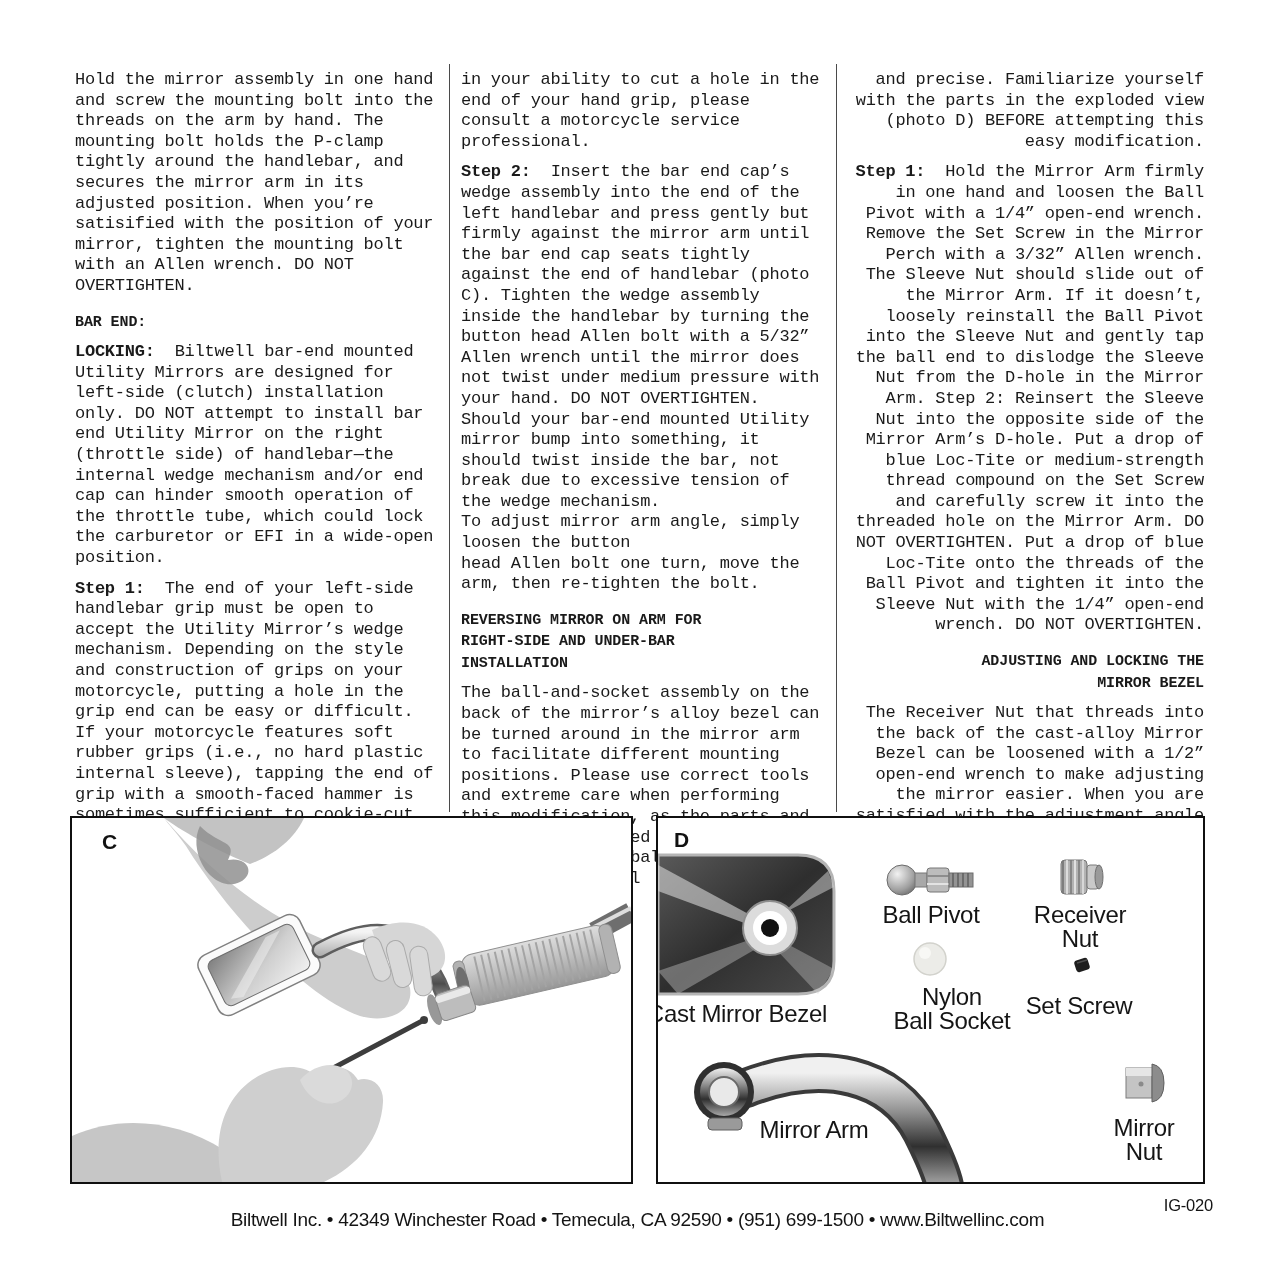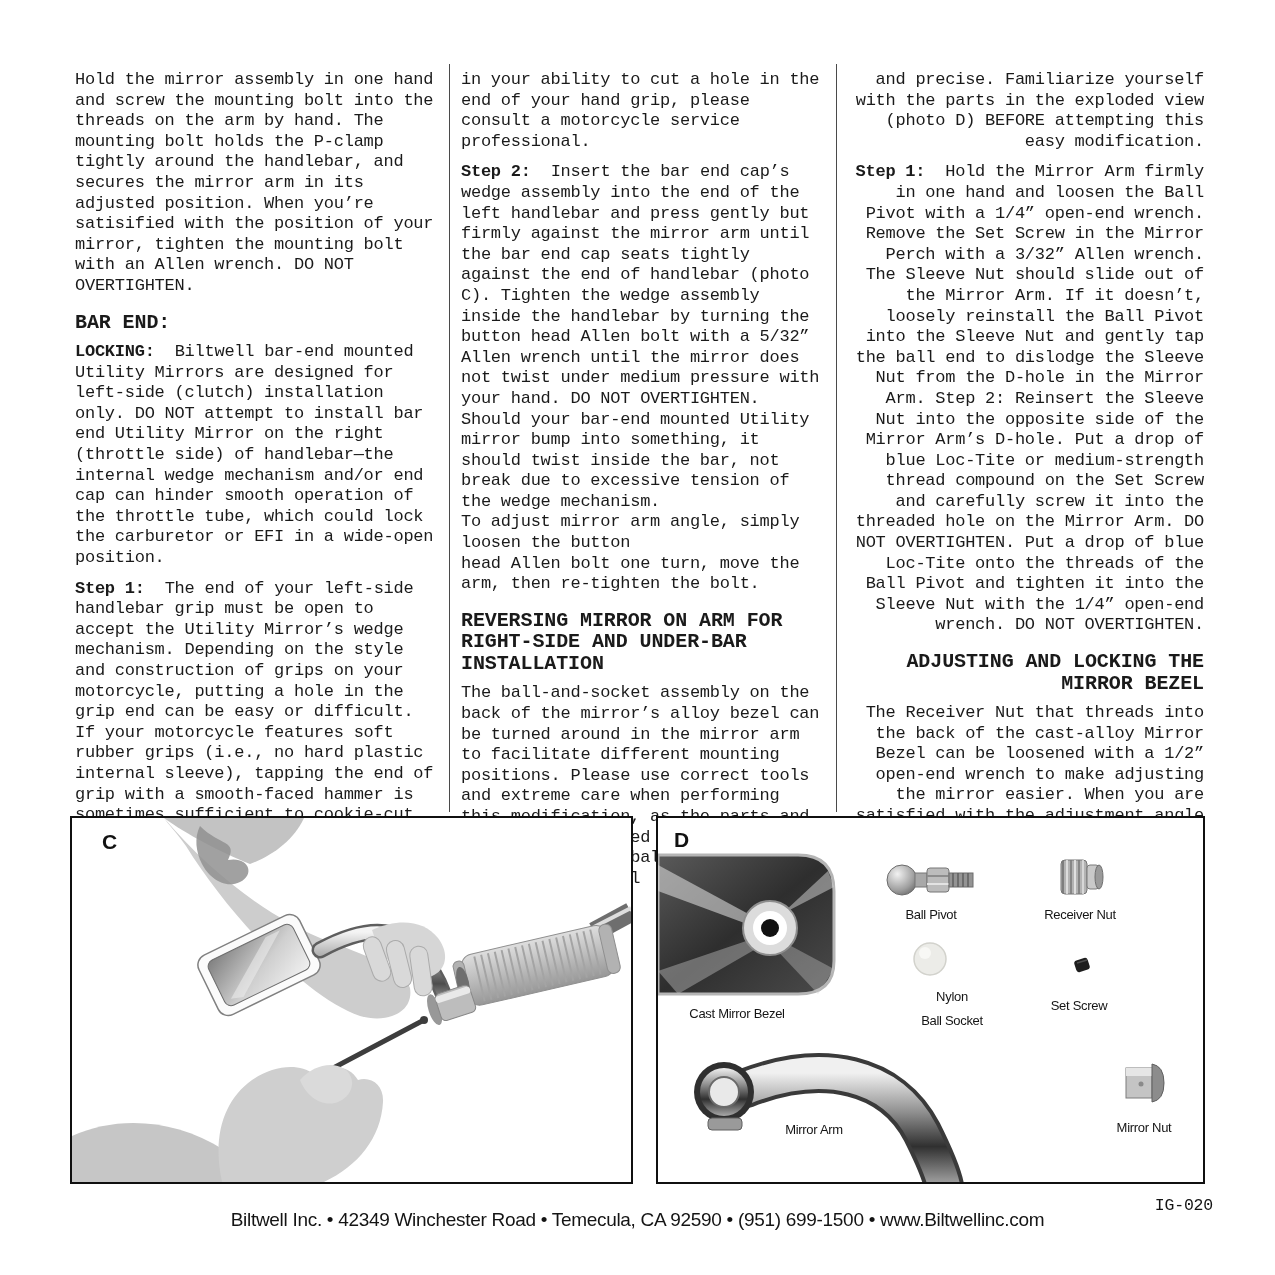--- a/index.html
+++ b/index.html
@@ -2,36 +2,36 @@
 <html><head>
 <meta charset="utf-8">
 <style>
   html,body{margin:0;padding:0;background:#ffffff;}
   .page{position:relative;width:1275px;height:1275px;background:#ffffff;overflow:hidden;
         font-family:"Liberation Sans",sans-serif;color:#1a1a1a;}
   
   .col{position:absolute;top:70px;font-size:17px;line-height:20.6px;letter-spacing:-0.25px;font-family:Liberation Mono, monospace;}
   .col p{margin:0 0 10px 0;}
   .col p.ml span{white-space:pre-line;}
-  .col h3{margin:15px 0 9px 0;font-size:20px;line-height:21.5px;white-space:pre-line;letter-spacing:-0.1px;}
+  .col h3{margin:15px 0 9px 0;font-size:15px;line-height:21.5px;white-space:pre-line;letter-spacing:-0.1px;}
   .col strong{font-weight:bold;padding-right:20px;}
   .vline{position:absolute;top:64px;height:748px;width:1px;background:#4a4a4a;}
   
   .panel{position:absolute;top:816px;height:368px;border:2px solid #101010;background:#ffffff;overflow:hidden;box-sizing:border-box;}
   .panel-c{left:70px;width:563px;}
   .panel-d{left:656px;width:549px;}
   .panel-letter{position:absolute;font-size:21px;font-weight:bold;color:#111;z-index:5;}
   .panel-c .panel-letter{left:30px;top:12px;}
   .panel-d .panel-letter{left:16px;top:10px;}
-  .part-label{position:absolute;font-size:13px;letter-spacing:-0.3px;color:#151515;transform:translateX(-50%);
+  .part-label{position:absolute;font-size:24px;letter-spacing:-0.3px;color:#151515;transform:translateX(-50%);
               text-align:center;white-space:pre-line;line-height:24px;z-index:4;}
   .part{position:absolute;z-index:2;}
   
   .footer{position:absolute;left:0;top:1199px;width:100%;text-align:center;font-size:19px;letter-spacing:-0.3px;color:#141414;margin-top:10px;}
-  .doc-code{position:absolute;top:1196px;right:62px;font-size:16.5px;letter-spacing:-0.2px;color:#141414;font-family:Liberation Mono, monospace;}
+  .doc-code{position:absolute;top:1196px;right:62px;font-size:16.5px;letter-spacing:-0.2px;color:#141414;}
 </style>
 </head>
 <body>
 
 <div class="page">
 
   <div class="col" style="left:75px;width:363px;">
     <p><span>Hold the mirror assembly in one hand and screw the mounting bolt into the threads on the arm by hand. The mounting bolt holds the P-clamp tightly around the handlebar, and secures the mirror arm in its adjusted position. When you’re satisified with the position of your mirror, tighten the mounting bolt with an Allen wrench. DO NOT OVERTIGHTEN.</span></p>
     <h3>BAR END:</h3>
     <p><strong>LOCKING:</strong><span>Biltwell bar-end mounted Utility Mirrors are designed for left-side (clutch) installation only. DO NOT attempt to install bar end Utility Mirror on the right (throttle side) of handlebar—the internal wedge mechanism and/or end cap can hinder smooth operation of the throttle tube, which could lock the carburetor or EFI in a wide-open position.</span></p>

